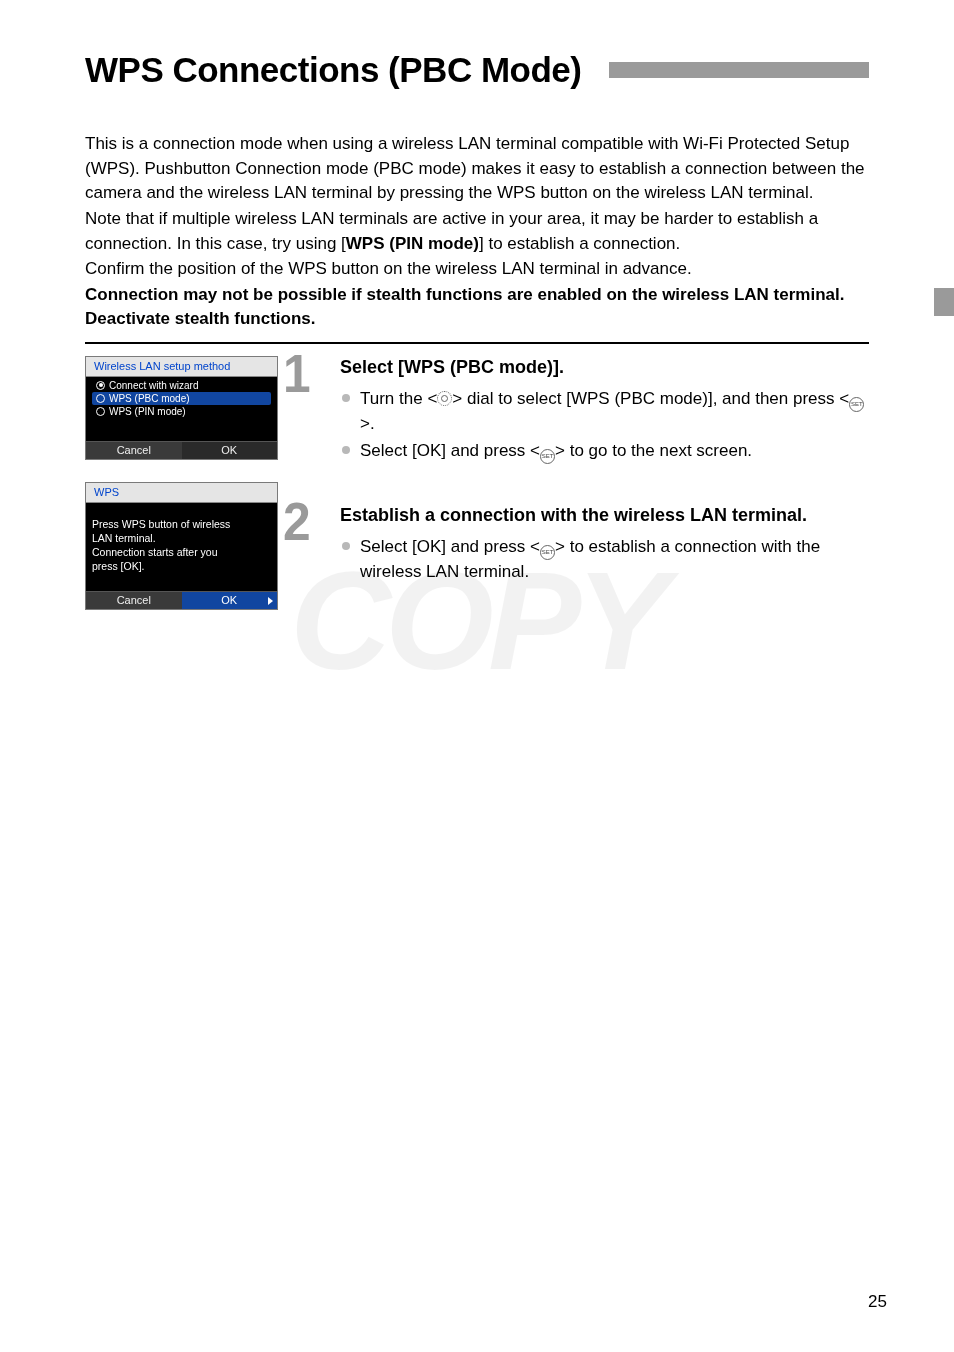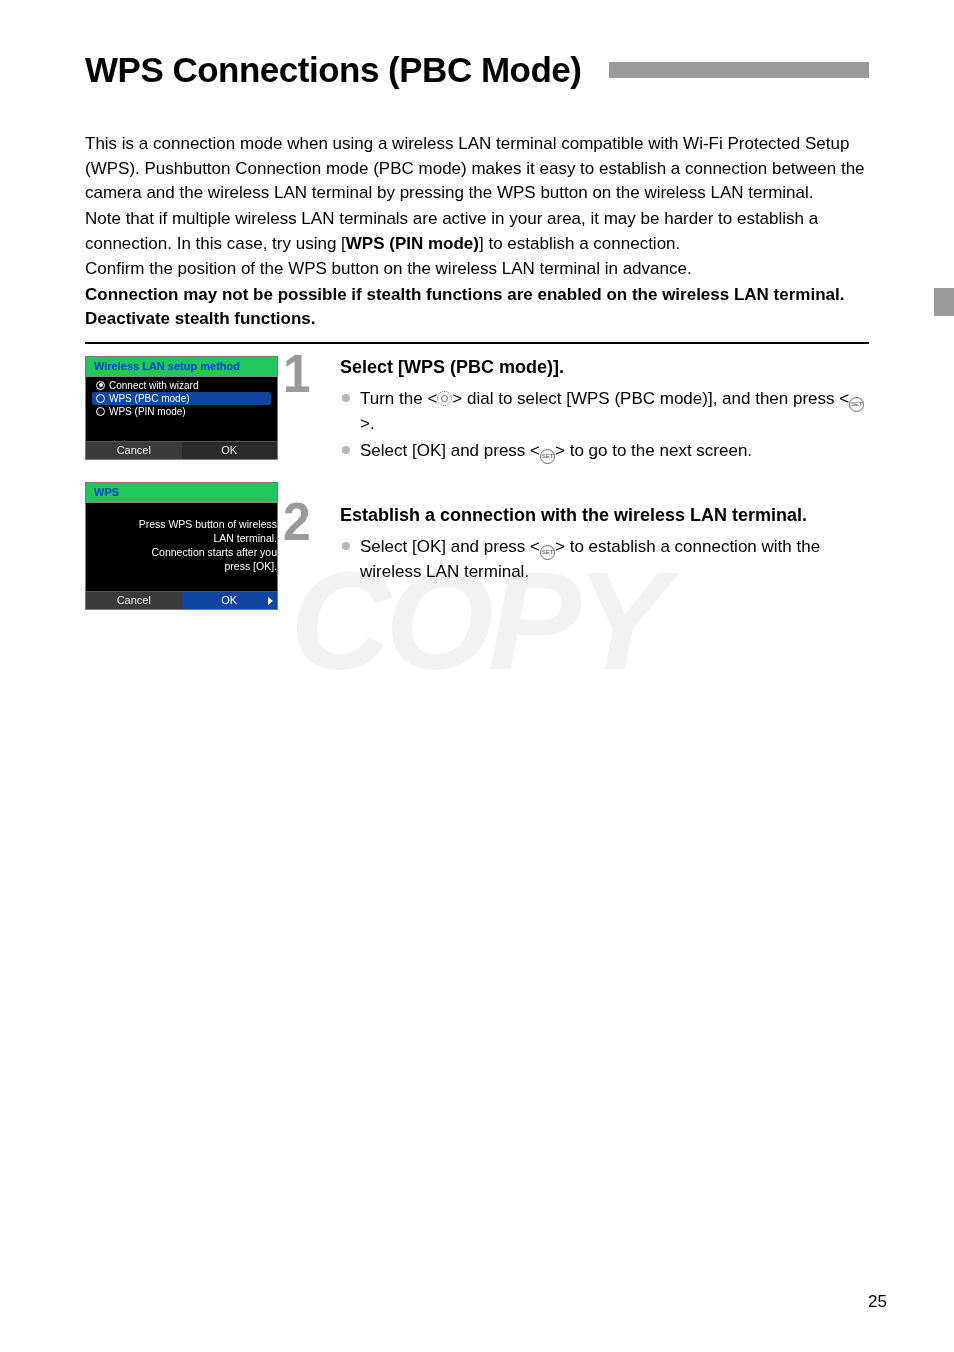--- a/index.html
+++ b/index.html
@@ -118,23 +118,23 @@
   .camshot {
     border: 1px solid #7a7a7a;
     width: 193px;
     font-family: "Segoe UI", Arial, sans-serif;
     font-size: 11px;
     color: #fff;
     background: #000;
     margin-bottom: 22px;
   }
   .camshot .cs-title {
-    background: #22c55e;
+    background: #e5e5e5;
     color: #0044cc;
-    font-weight: 700;
+    font-weight: 400;
     padding: 3px 8px 4px 8px;
     font-size: 11px;
     border-bottom:1px solid #888;
   }
   .camshot .cs-body { padding: 2px 6px 2px 6px; min-height: 64px; }
   .camshot .radio-row {
     padding: 1px 2px 1px 4px;
     display: flex;
     align-items: center;
     gap: 4px;
@@ -174,21 +174,21 @@
   }
   .camshot .cs-foot .fbtn.sel{
     background:#1146a0;
     color:#fff;
   }
   .camshot .cs-foot .fbtn.sel .arrow{
     position:absolute; right:4px; top:50%; transform:translateY(-50%);
     width:0;height:0;border-left:5px solid #fff;border-top:4px solid transparent;border-bottom:4px solid transparent;
   }
   .camshot2 .cs-msg{
-    text-align:right;
+    text-align:left;
     padding: 14px 0 18px 6px;
     font-size:10.5px;
     line-height:1.35;
   }
   .watermark{
     position:absolute;
     left:290px; top:540px;
     font-size:140px;
     font-weight:700;
     color:rgba(0,0,0,0.05);

